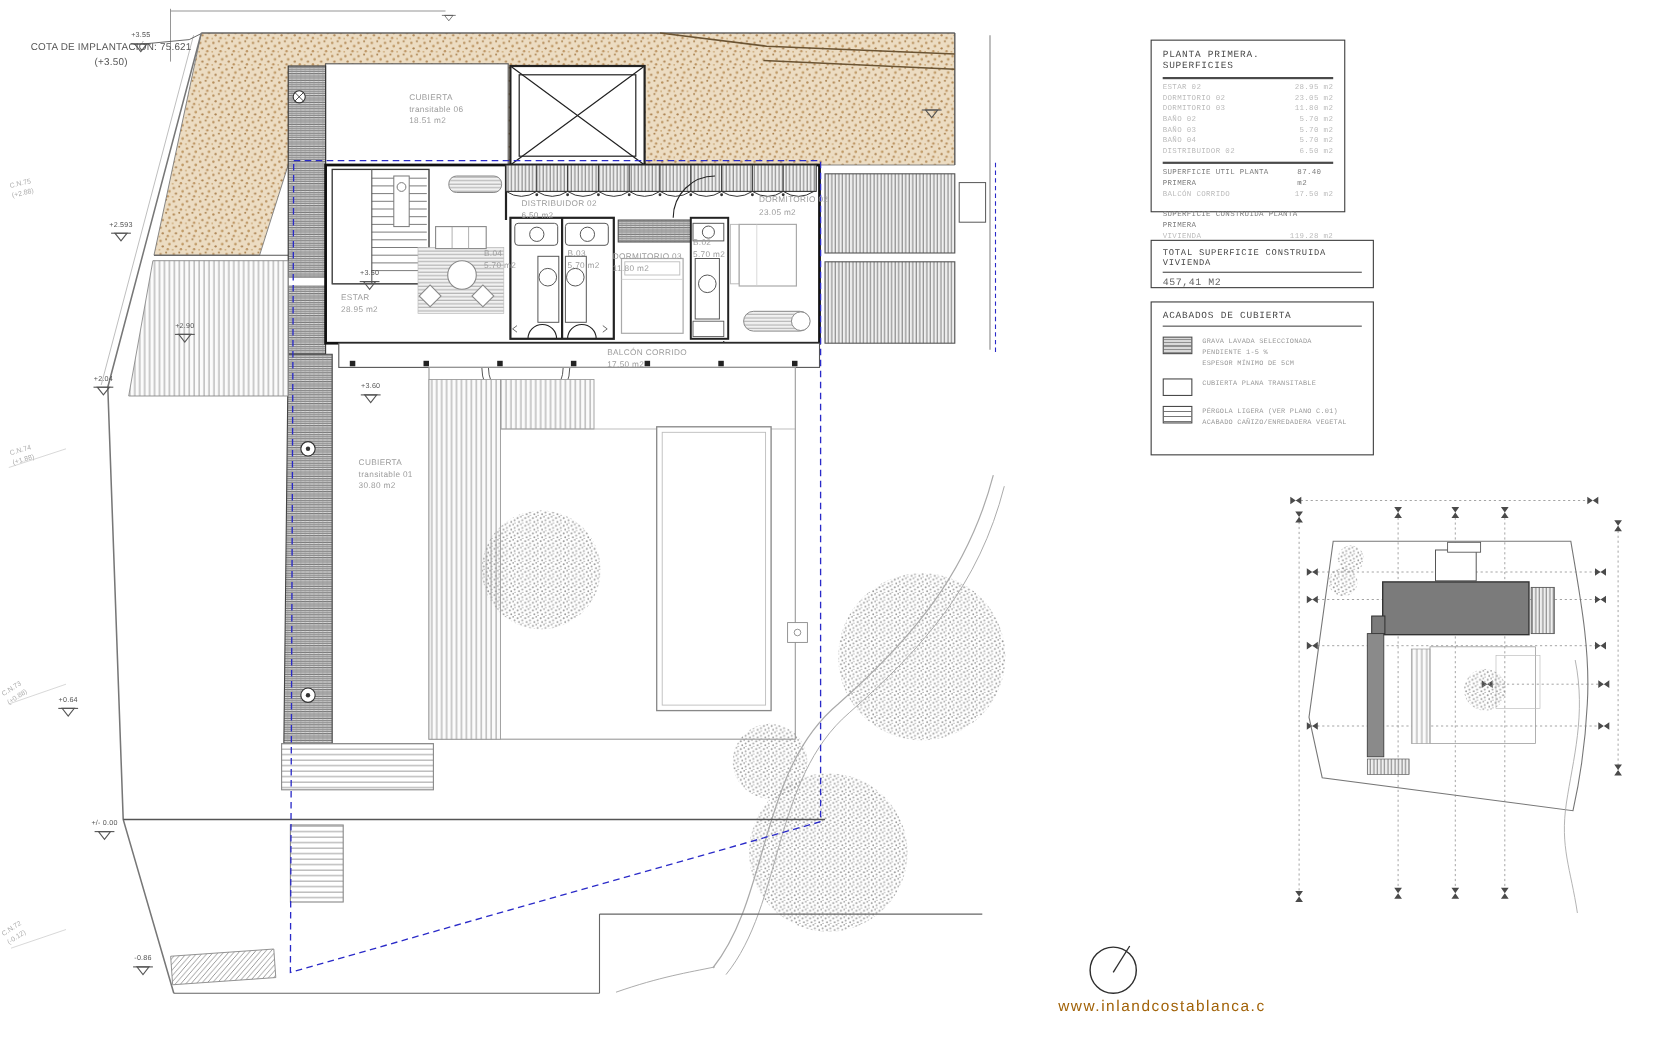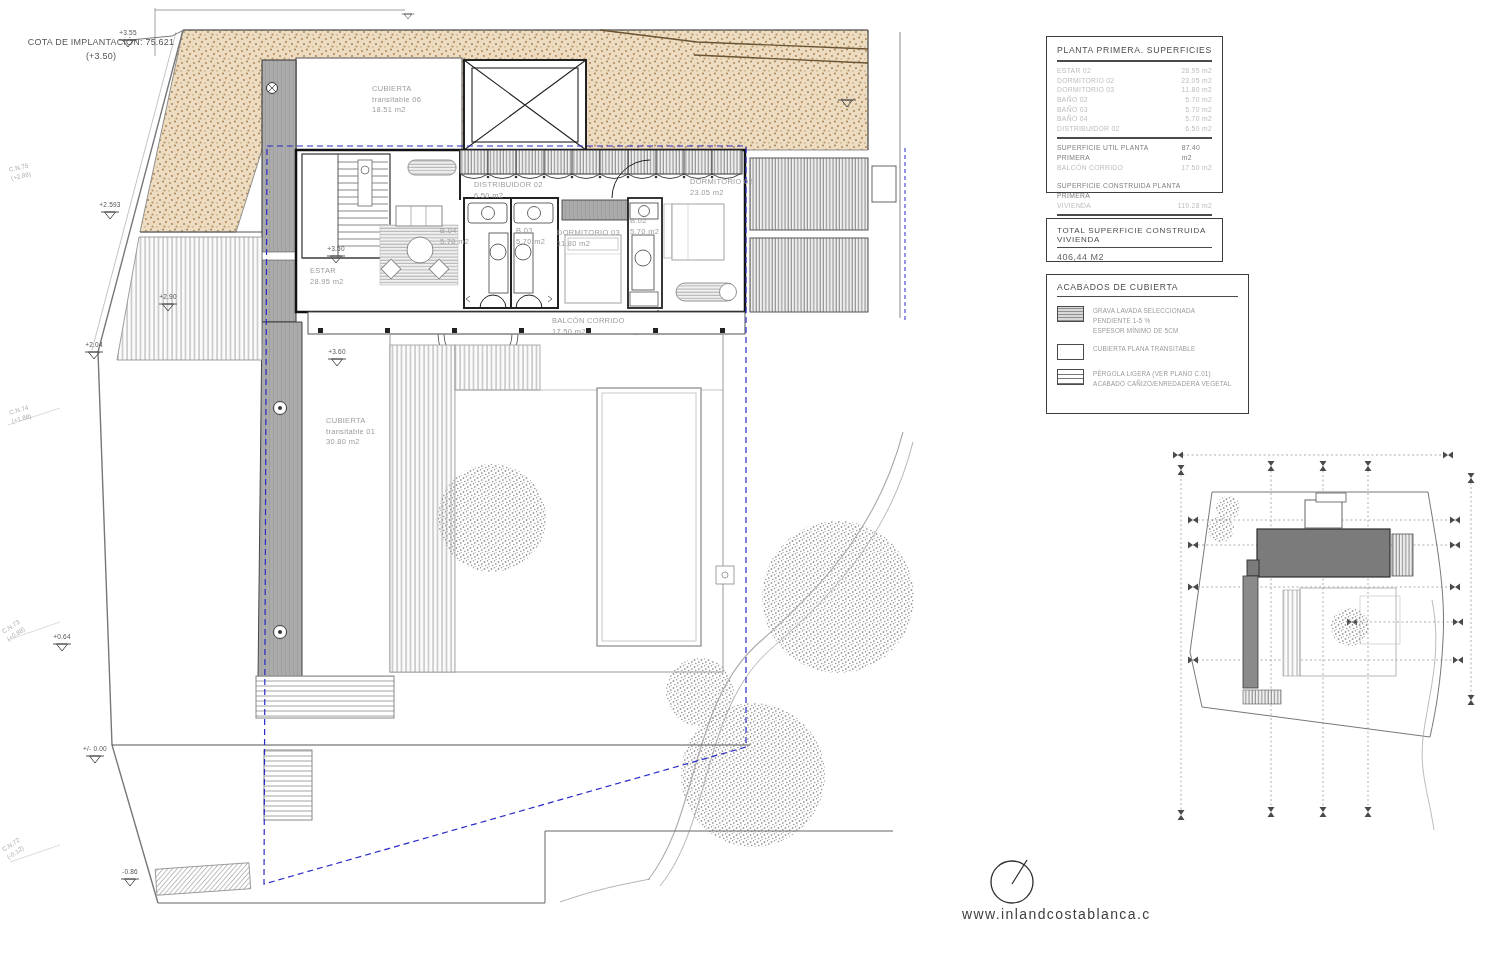--- a/index.html
+++ b/index.html
@@ -8,36 +8,36 @@
   svg{position:absolute;left:0;top:0;}
   
   .rlabel{position:absolute;font-size:7.5px;line-height:1.4;color:#9c9c9c;letter-spacing:.3px;white-space:nowrap;}
   .rlabel span{display:block;}
   .lvl{position:absolute;width:44px;text-align:center;font-size:6.5px;color:#555;letter-spacing:.2px;}
   .contour{position:absolute;font-size:6.3px;color:#adadad;line-height:1.5;transform-origin:0 0;white-space:nowrap;}
   .contour span{display:block;}
   .cota{position:absolute;left:26px;top:36px;font-size:9px;color:#555;letter-spacing:.2px;text-align:right;width:150px;line-height:1.5;}
   .cota span{display:block;text-align:center;}
   
-  .panel{position:absolute;background:#fff;border:1.6px solid #3d3d3d;box-sizing:border-box;}
+  .panel{position:absolute;background:#fff;border:1.6px solid #3d3d3d;box-sizing:border-box;font-family:Liberation Mono, monospace;}
   .p-title{font-size:8.6px;color:#4a4a4a;letter-spacing:.7px;padding-bottom:3px;}
   .rule2{border-top:2px solid #4a4a4a;margin:2px 0 4px 0;}
   .rule1{border-top:1px solid #4a4a4a;margin:1px 0 3px 0;}
   .trow{display:flex;justify-content:space-between;font-size:6.8px;line-height:1.42;color:#bcbcbc;letter-spacing:.3px;}
   .trow.mid{color:#7d7d7d;}
   .trow.strong{color:#3f3f3f;}
   .theader{font-size:6.8px;color:#7d7d7d;letter-spacing:.3px;line-height:1.42;}
   .legend-item{display:flex;align-items:flex-start;margin-top:9px;}
   .swatch{width:27px;height:16px;border:1px solid #4a4a4a;margin-right:9px;flex:none;box-sizing:border-box;}
   .sw-gravel{background:repeating-linear-gradient(0deg,#8f8f8f 0 1px,#d9d9d9 1px 3px);}
   .sw-plain{background:#fff;}
   .sw-pergola{background:repeating-linear-gradient(0deg,#777 0 1px,#fff 1px 4.6px);}
   .legend-text{font-size:6.3px;color:#9a9a9a;letter-spacing:.2px;line-height:1.55;}
   .legend-text span{display:block;}
-  .watermark{position:absolute;left:962px;top:906px;font-size:14px;color:#404040;letter-spacing:1.4px;}
+  .watermark{position:absolute;left:962px;top:906px;font-size:14px;color:#a16207;letter-spacing:1.4px;}
 </style>
 </head>
 <body>
 
 <div id="sheet">
 
   <svg width="1506" height="963" viewBox="0 0 1506 963">
     <defs>
       <pattern id="terr" width="12" height="12" patternUnits="userSpaceOnUse">
         <rect width="12" height="12" fill="#ecdcc2"></rect>
@@ -464,23 +464,23 @@
         <span>VIVIENDA</span>
         <span>119.28 m2</span>
       </div>
     <div class="rule2" style="margin-top:4px"></div>
     <div class="trow strong">
         <span>TOTAL SUPERFICIE CONSTRUIDA P1</span>
         <span>119.28 m2</span>
       </div>
   </div>
 
-  <div class="panel" style="left:1046px;top:218px;width:177px;height:44px;padding:7px 10px;">
+  <div class="panel" style="left:1046px;top:218px;width:203px;height:44px;padding:7px 10px;">
     <div class="p-title" style="border-bottom:1px solid #4a4a4a;font-size:8px;">TOTAL SUPERFICIE CONSTRUIDA VIVIENDA</div>
-    <div style="margin-top:4px;font-size:9px;color:#666;letter-spacing:.5px;">406,44 M2</div>
+    <div style="margin-top:4px;font-size:9px;color:#666;letter-spacing:.5px;">457,41 M2</div>
   </div>
 
   <div class="panel" style="left:1046px;top:274px;width:203px;height:140px;padding:7px 10px;">
     <div class="p-title">ACABADOS DE CUBIERTA</div>
     <div class="rule1"></div>
     <div class="legend-item">
       <div class="swatch sw-gravel"></div>
       <div class="legend-text">
         <span>GRAVA LAVADA SELECCIONADA</span>
         <span>PENDIENTE 1-5 %</span>

